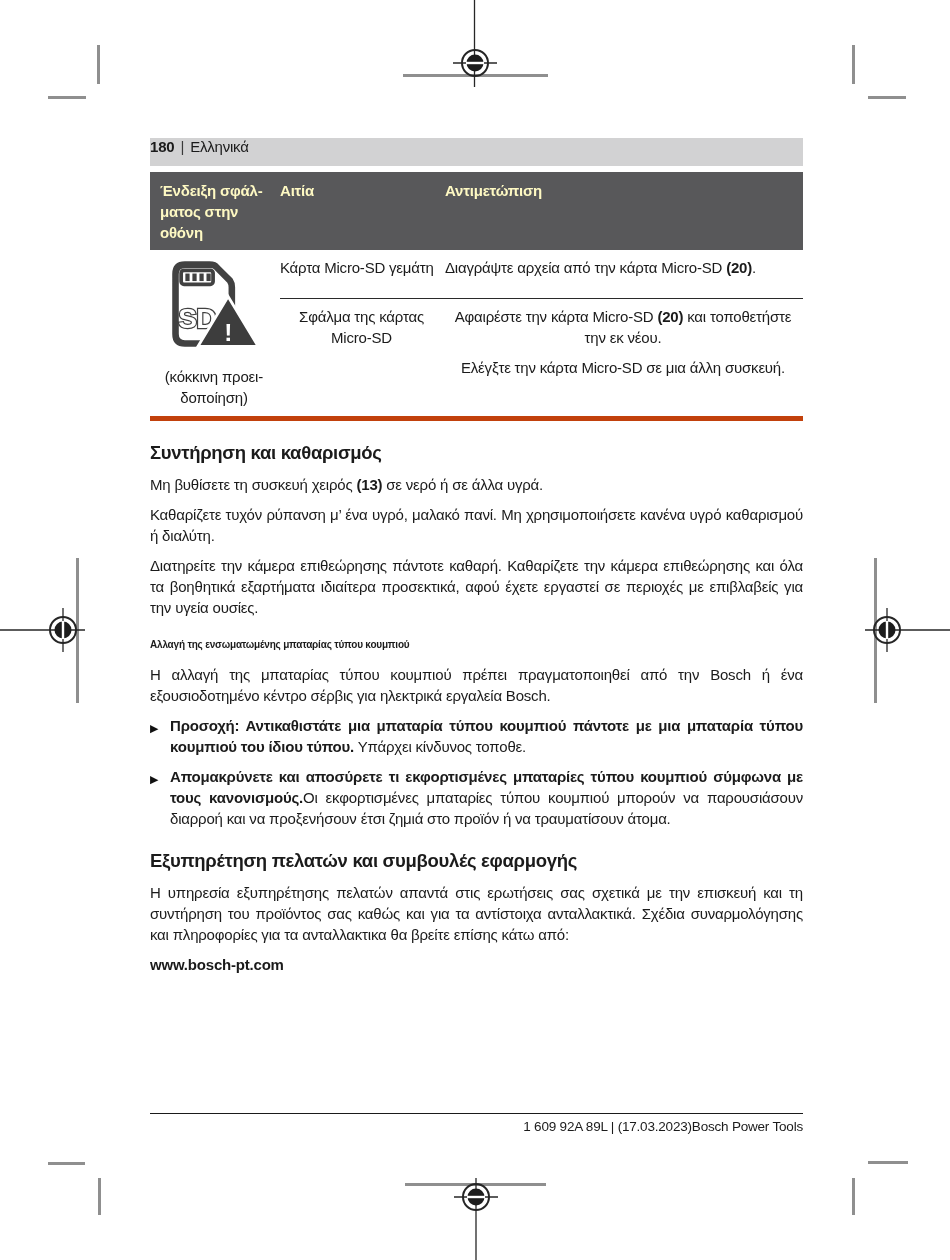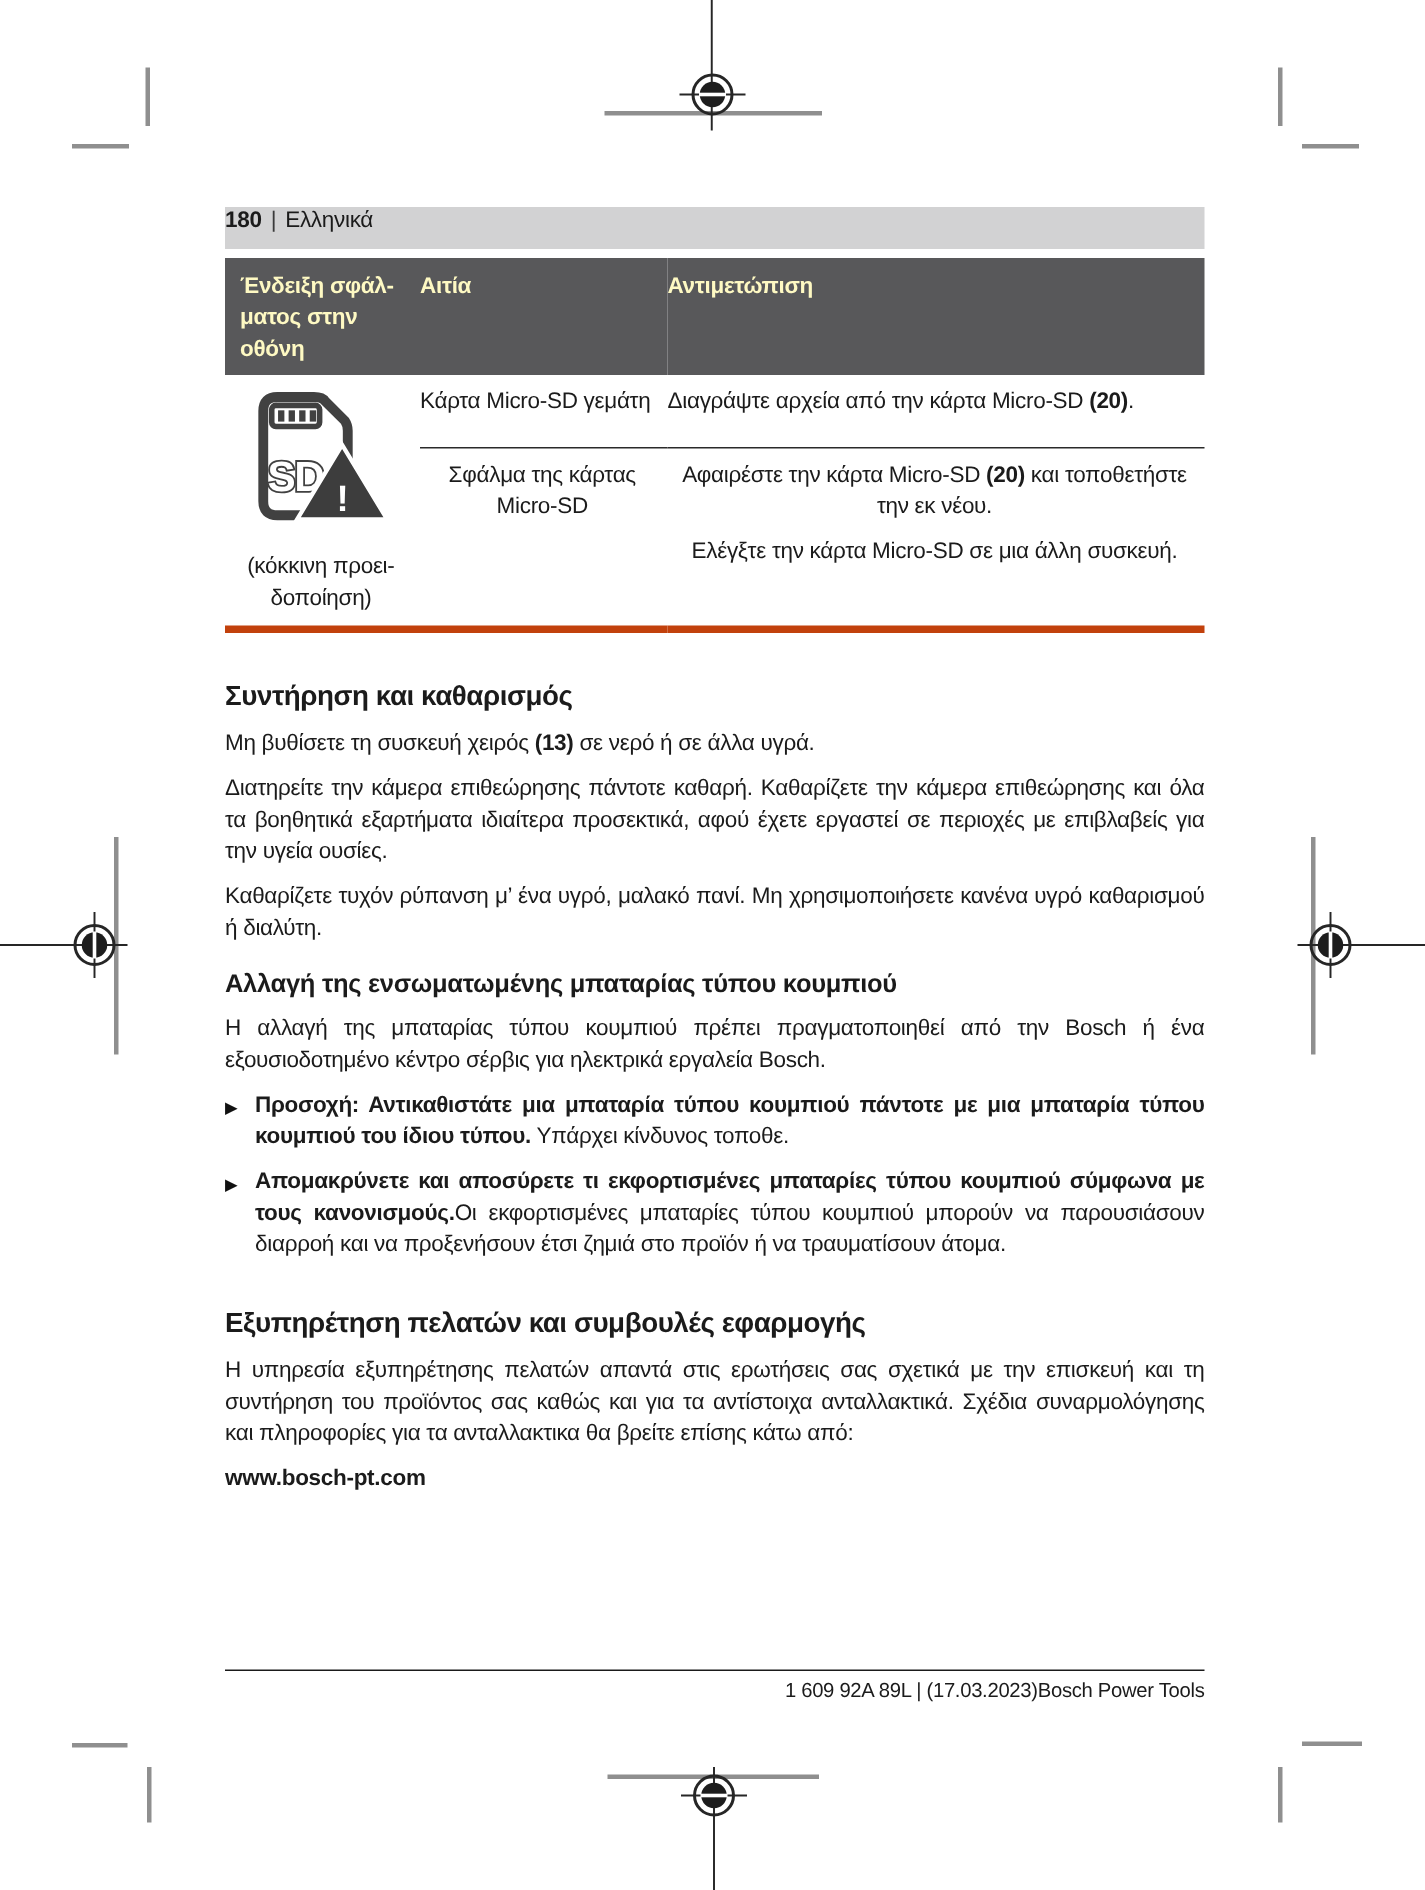--- a/index.html
+++ b/index.html
@@ -27,22 +27,22 @@
   td.sym-cell{padding-left:6px;}
   tr.r1 td.divider{border-bottom:1px solid #2a2a2a;}
   tr.r2 td, td.sym-cell{border-bottom:5px solid #c2410c;text-align:center;}
   .sym-icon{margin-top:2px;}
   .sym-caption{margin-top:10px;font-size:15px;line-height:21px;}
   .remedy p{margin:0;}
   .remedy p + p{margin-top:9px;}
   .b{font-weight:700;}
   
   h1.doc{font-size:26px;line-height:32px;margin:18px 0 0 0;letter-spacing:-0.4px;}
-  h2.doc{font-size:18.5px;line-height:24px;margin:30px 0 0 0;letter-spacing:-0.3px;}
-  h3.doc{font-size:17px;line-height:21px;margin:16px 0 0 0;}
+  h2.doc{font-size:18.5px;line-height:24px;margin:20px 0 0 0;letter-spacing:-0.3px;}
+  h3.doc{font-size:10px;line-height:21px;margin:16px 0 0 0;}
   p.doc{font-size:15px;line-height:21px;margin:9px 0 0 0;text-align:justify;}
   p.doc.nojust{text-align:left;}
   .bullet{display:flex;margin:9px 0 0 0;font-size:15px;line-height:21px;}
   .bullet .marker{width:20px;flex:0 0 20px;font-size:11px;padding-top:3px;color:#111;}
   .bullet .btext{flex:1;text-align:justify;}
   
   .doc-footer{
     position:absolute;left:150px;top:1113px;width:653px;
     border-top:1.6px solid #1a1a1a;padding-top:5px;
     display:flex;justify-content:flex-end;font-size:13.5px;
@@ -153,22 +153,22 @@
           <p><span>Αφαιρέστε την κάρτα Micro-SD </span><span class="b">(20)</span><span> και τοποθε­τήστε την εκ νέου.</span></p>
           <p>Ελέγξτε την κάρτα Micro-SD σε μια άλλη συ­σκευή.</p>
         </td>
       </tr>
     </tbody>
   </table>
 
   <h2 class="doc">Συντήρηση και καθαρισμός</h2>
 
   <p class="doc nojust"><span>Μη βυθίσετε τη συσκευή χειρός </span><span class="b">(13)</span><span> σε νερό ή σε άλλα υγρά.</span></p>
+  <p class="doc">Καθαρίζετε τυχόν ρύπανση μ’ ένα υγρό, μαλακό πανί. Μη χρησιμοποιήσετε κανένα υγρό κα­θαρισμού ή διαλύτη.</p>
   <p class="doc">Διατηρείτε την κάμερα επιθεώρησης πάντοτε καθαρή. Καθαρίζετε την κάμερα επιθεώρη­σης και όλα τα βοηθητικά εξαρτήματα ιδιαίτερα προσεκτικά, αφού έχετε εργαστεί σε περιο­χές με επιβλαβείς για την υγεία ουσίες.</p>
-  <p class="doc">Καθαρίζετε τυχόν ρύπανση μ’ ένα υγρό, μαλακό πανί. Μη χρησιμοποιήσετε κανένα υγρό κα­θαρισμού ή διαλύτη.</p>
 
   <h3 class="doc">Αλλαγή της ενσωματωμένης μπαταρίας τύπου κουμπιού</h3>
   <p class="doc">Η αλλαγή της μπαταρίας τύπου κουμπιού πρέπει πραγματοποιηθεί από την Bosch ή ένα εξουσιοδοτημένο κέντρο σέρβις για ηλεκτρικά εργαλεία Bosch.</p>
 
   <div class="bullet">
     <span class="marker">▶</span>
     <span class="btext"><span class="b">Προσοχή: Αντικαθιστάτε μια μπαταρία τύπου κουμπιού πάντοτε με μια μπαταρία τύπου κουμπιού του ίδιου τύπου.</span><span> Υπάρχει κίνδυνος τοποθε.</span></span>
   </div>
   <div class="bullet">
     <span class="marker">▶</span>

